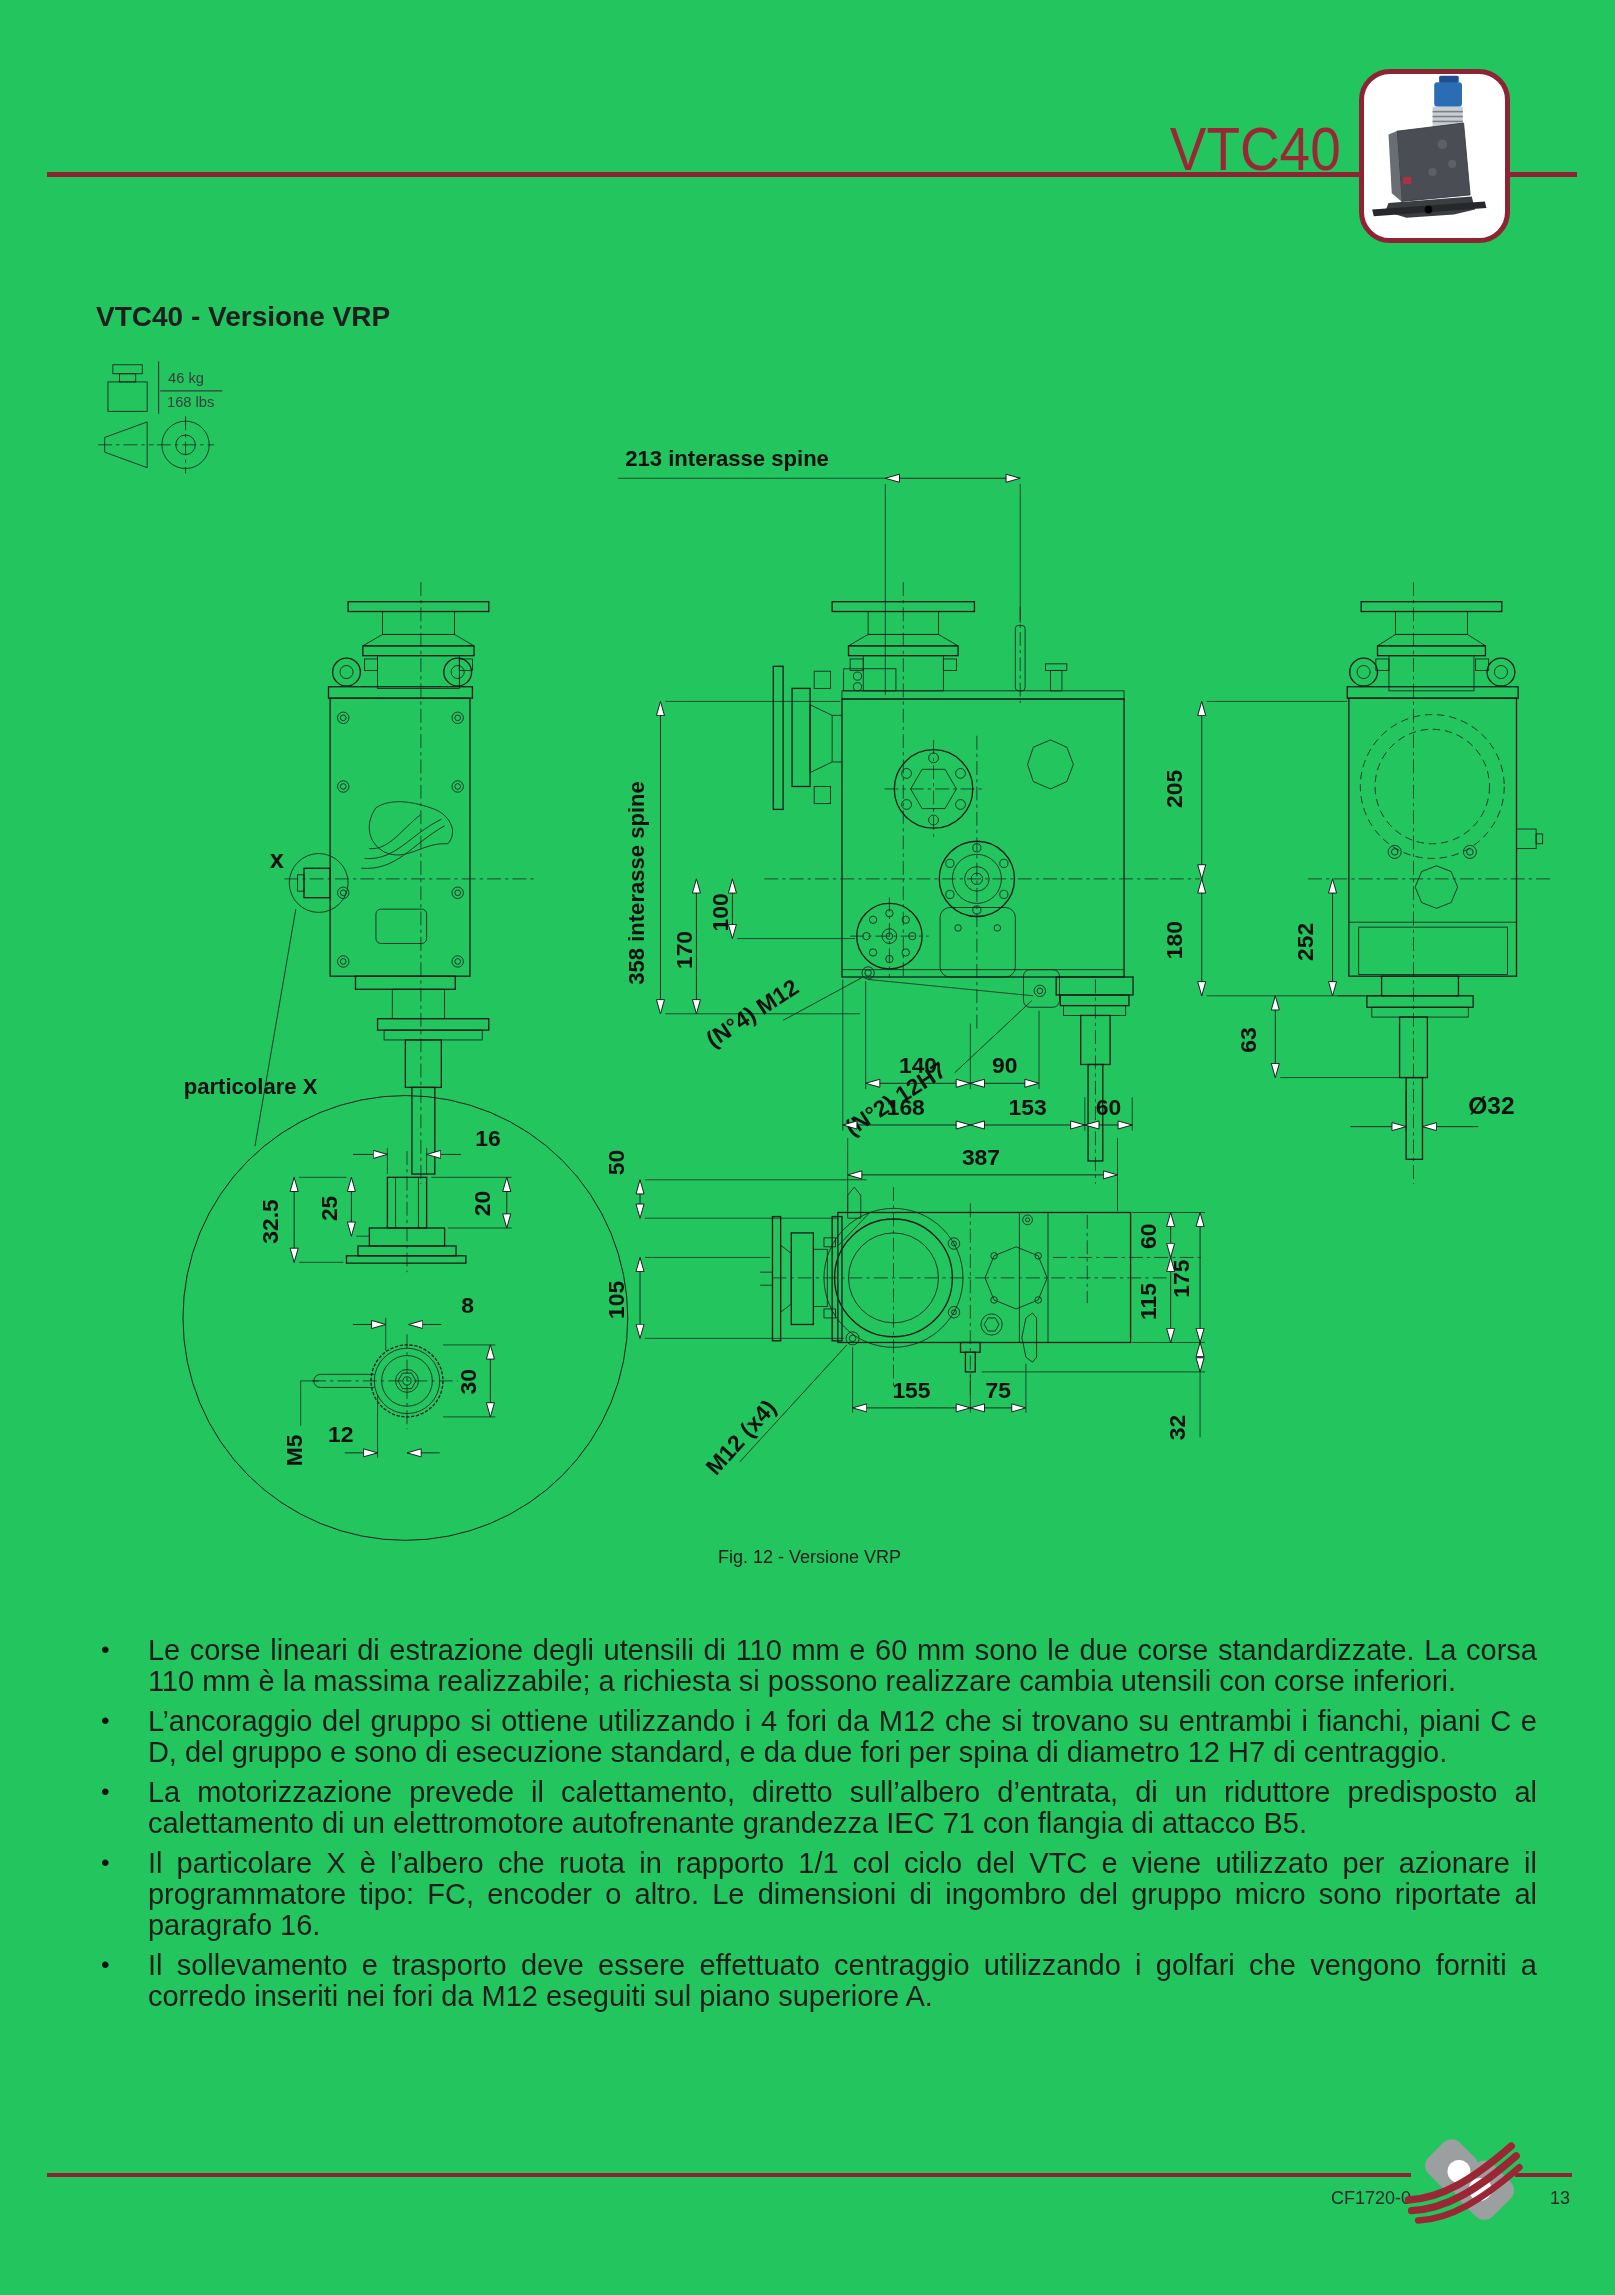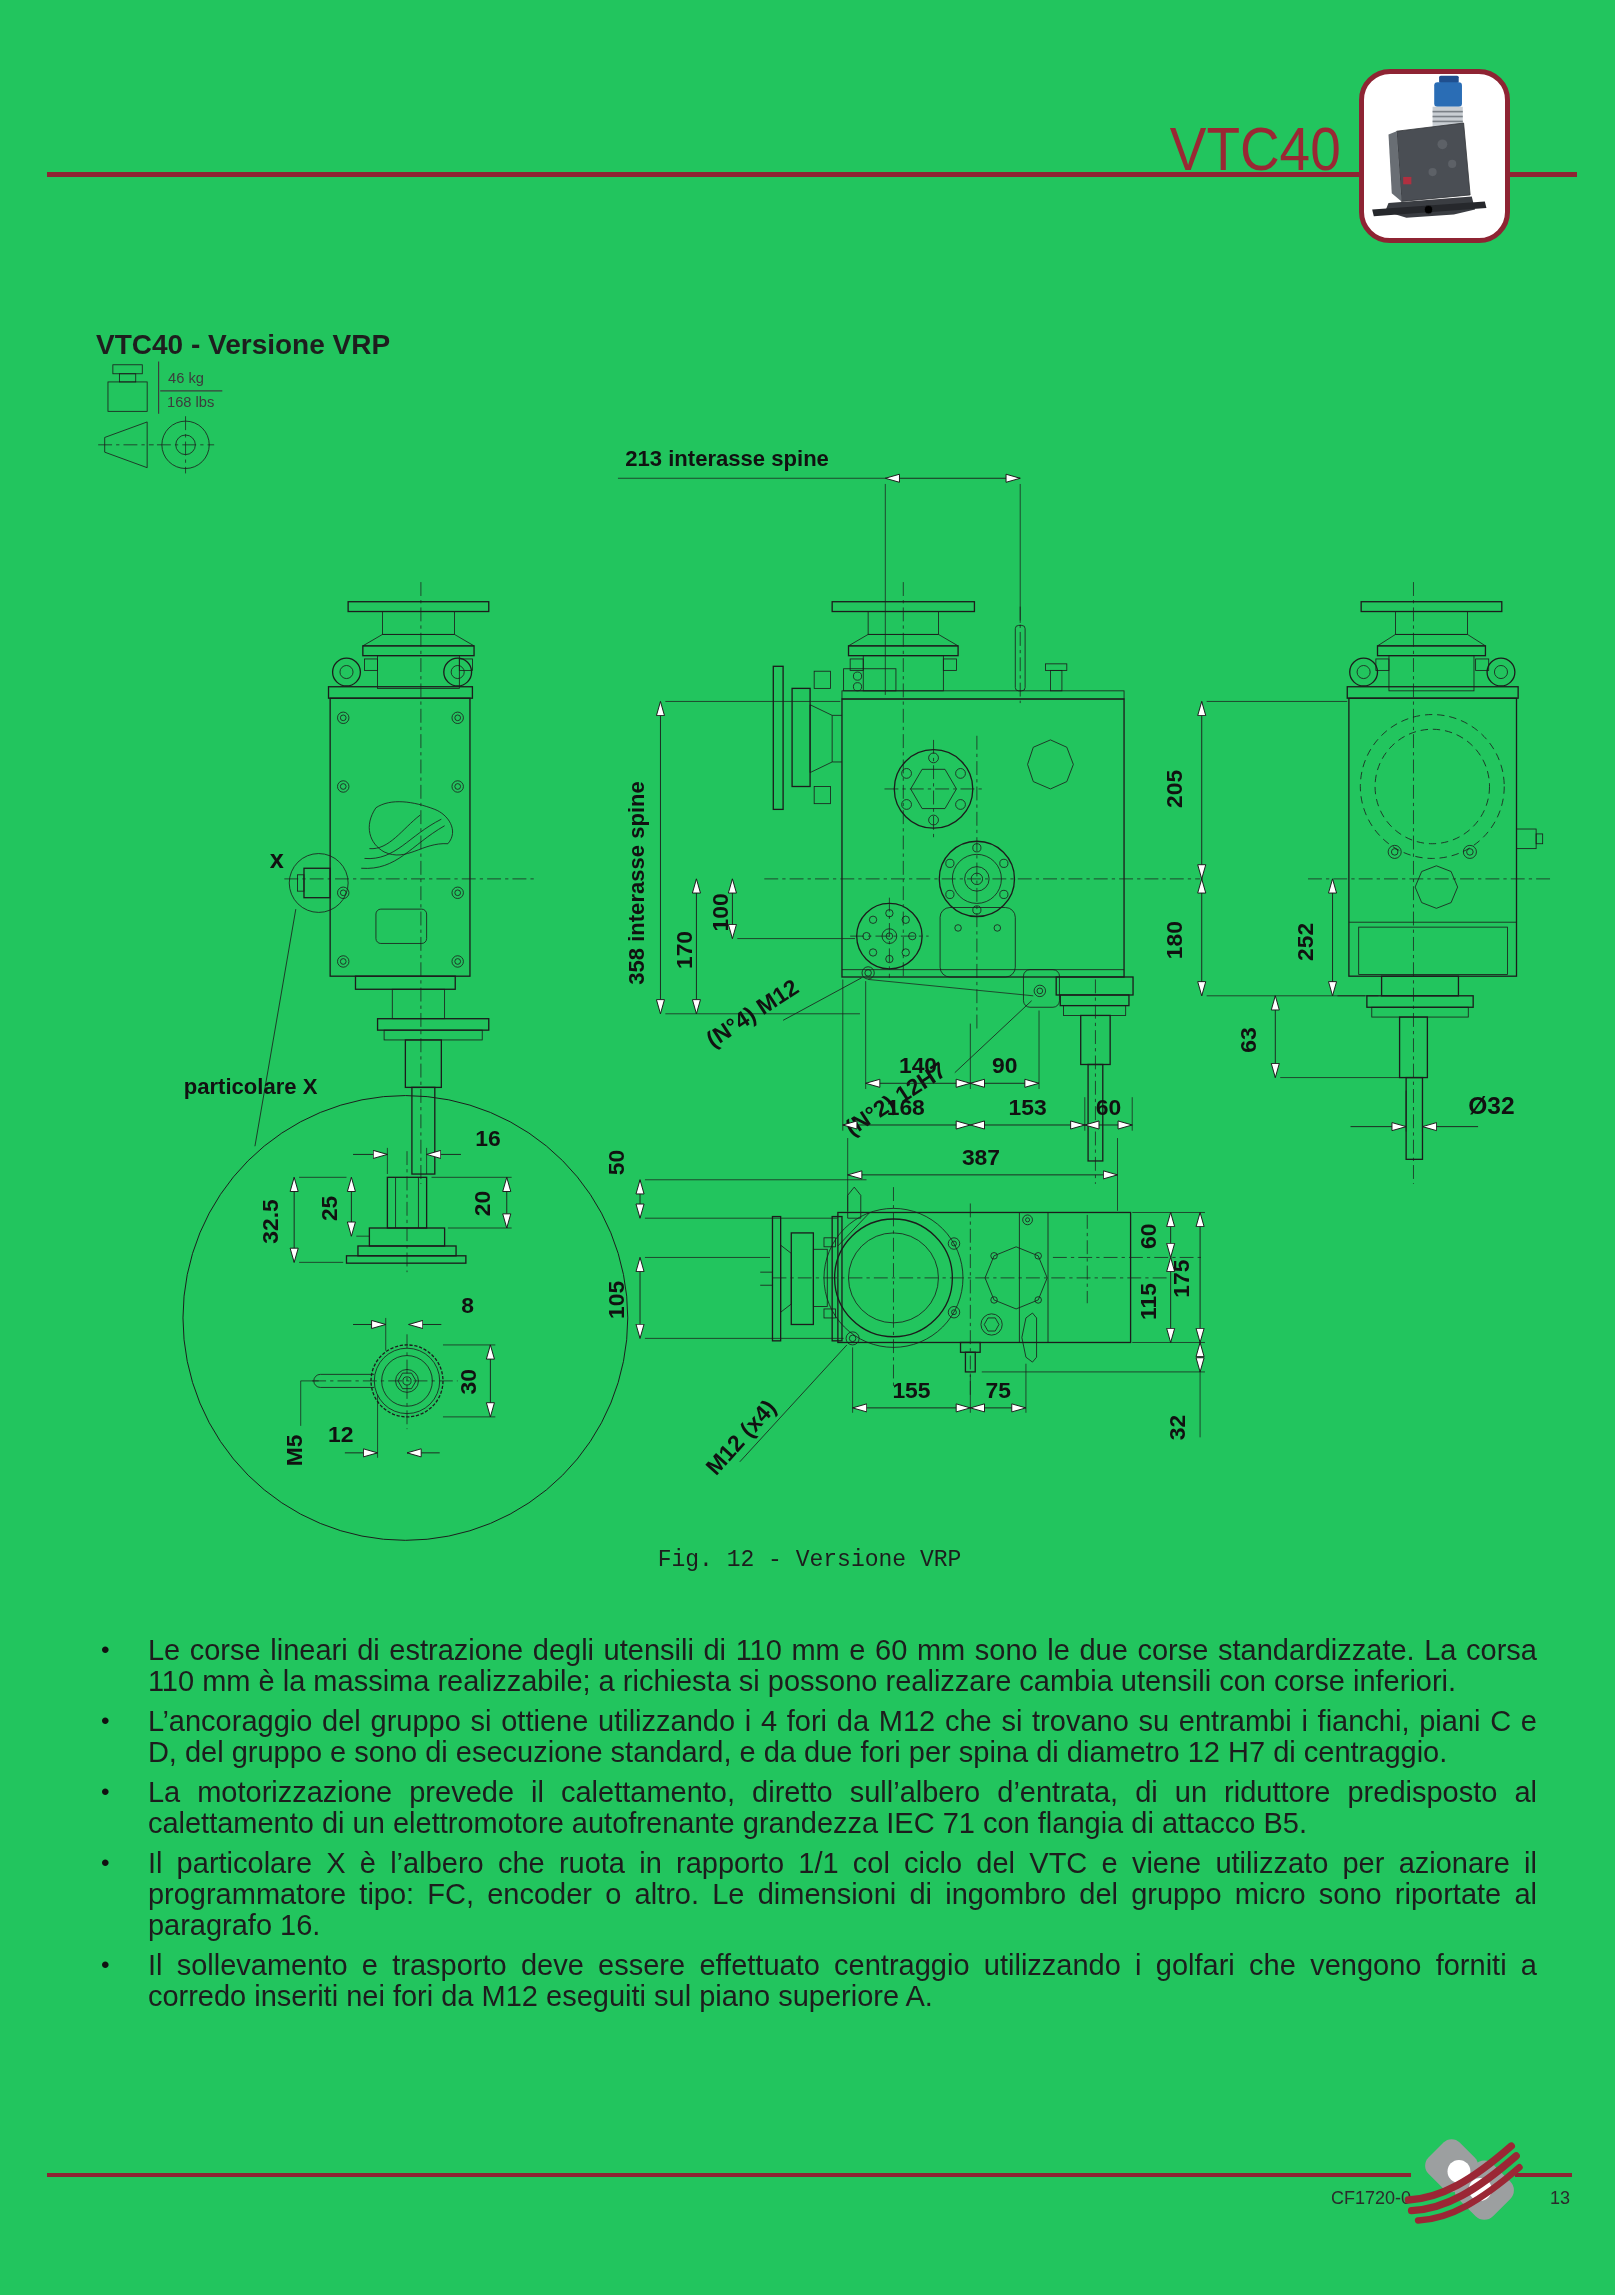--- a/index.html
+++ b/index.html
@@ -7,25 +7,25 @@
         font-family:"Liberation Sans",sans-serif;}
   .abs{position:absolute;}
   
   .hrule{position:absolute;height:4.9px;background:#8E2433;}
   .doc-title{position:absolute;left:1151px;top:114px;width:188px;text-align:right;
              font-size:61px;font-weight:400;color:#9A2834;letter-spacing:0px;
              transform:scaleX(.9);transform-origin:right;}
   .brandbox{position:absolute;left:1359px;top:69px;width:141px;height:164px;
             border:5.7px solid #8E2433;border-radius:31px;background:#fff;}
   
-  .sectitle{position:absolute;left:96px;top:301px;font-size:28px;font-weight:700;color:#1e1e1e;margin-top:28px;}
+  .sectitle{position:absolute;left:96px;top:301px;font-size:28px;font-weight:700;color:#1e1e1e;}
   .wtext{position:absolute;font-size:14.7px;color:#3c3c3c;}
   
   .figcap{position:absolute;left:564px;top:1547px;width:491px;text-align:center;
-          font-size:23px;color:#1d1d1d;font-family:Liberation Mono, monospace;}
+          font-size:18px;color:#1d1d1d;}
   
   .bullets{position:absolute;left:96px;top:1635px;width:1441px;}
   .b{display:flex;margin-bottom:9px;}
   .b .dot{flex:none;width:47px;font-size:24.5px;line-height:30px;color:#111;padding-left:4.9px;}
   .b p{margin:0;flex:1;text-align:justify;font-size:29px;line-height:31px;color:#1d1d1d;}
   
   .fcode{position:absolute;left:1259px;top:2188px;width:152px;text-align:right;
          font-size:18px;color:#2b2b2b;}
   .fpage{position:absolute;left:1521px;top:2188px;width:49px;text-align:right;
          font-size:18px;color:#2b2b2b;}

